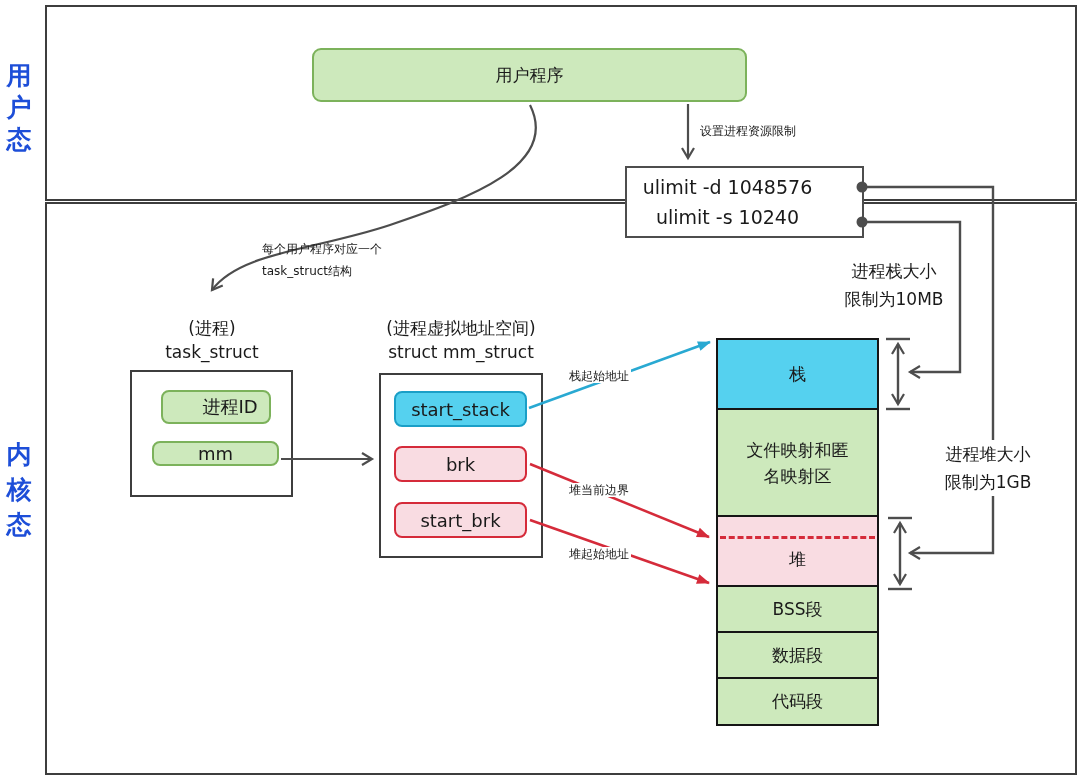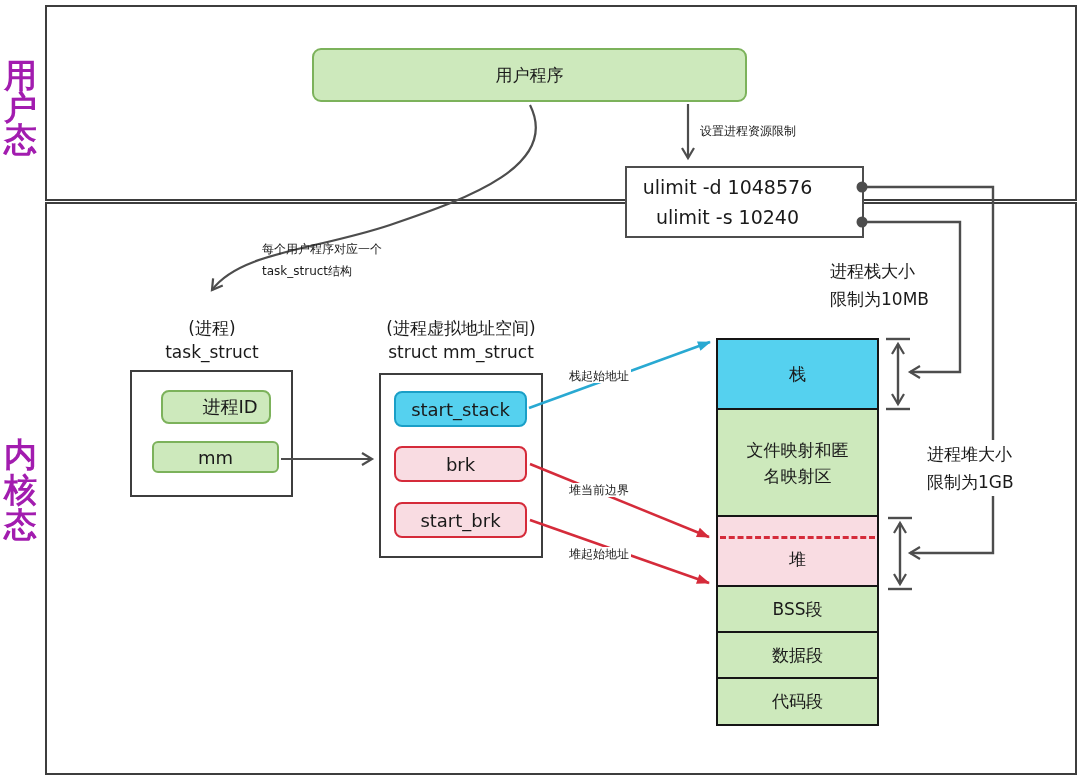--- a/index.html
+++ b/index.html
@@ -1,42 +1,42 @@
 <!DOCTYPE html>
 <html><head>
 <meta charset="utf-8">
 <style>
   html,body{margin:0;padding:0;background:#fff;}
   body{font-family:"DejaVu Sans","Liberation Sans",sans-serif;color:#1a1a1a;}
   #stage{position:relative;width:1080px;height:777px;background:#fff;overflow:hidden;}
 
   .region{position:absolute;border:2.5px solid #3d3d3d;background:#fff;z-index:1;}
-  .vlabel{position:absolute;width:30px;font-size:33px;font-weight:bold;line-height:32px;
-          text-align:center;word-break:break-all;color:#a21caf;z-index:40;}
+  .vlabel{position:absolute;width:30px;font-size:25px;font-weight:bold;line-height:32px;
+          text-align:center;word-break:break-all;color:#1d4ed8;z-index:40;}
 
   .roundbox{position:absolute;border-radius:9px;box-sizing:border-box;
             display:flex;align-items:center;justify-content:center;z-index:10;}
   .green-fill{background:#cde9bc;border:2px solid #7cb25b;}
   .blue-fill{background:#55d1ef;border:2.5px solid #1a9fc7;}
   .pink-fill{background:#f9dce2;border:2.5px solid #d52b3a;}
 
   .structbox{position:absolute;background:#fff;border:2.5px solid #3d3d3d;box-sizing:border-box;z-index:10;}
   .chip{position:absolute;border-radius:8px;box-sizing:border-box;display:flex;align-items:center;
         justify-content:center;font-size:18px;z-index:11;}
 
   .caption{position:absolute;text-align:center;font-size:17px;line-height:24px;z-index:40;white-space:nowrap;}
 
   .ulimitbox{position:absolute;left:625px;top:166px;width:239px;height:72px;background:#fff;
              border:2px solid #4d4d4d;box-sizing:border-box;z-index:20;
              display:flex;flex-direction:column;justify-content:space-evenly;}
   .ulimitbox .row{font-size:19px;text-align:center;line-height:22px;padding-right:34px;}
 
   .lbl{position:absolute;font-size:12px;line-height:22px;z-index:40;white-space:nowrap;}
   .wbg{background:#fff;padding:0 2px;}
-  .note2{position:absolute;font-size:17px;line-height:28px;text-align:left;z-index:40;background:#fff;}
+  .note2{position:absolute;font-size:17px;line-height:28px;text-align:center;z-index:40;background:#fff;}
 
   .memcol{position:absolute;left:716px;top:338px;width:163px;z-index:10;
           border:2px solid #151515;box-sizing:border-box;}
   .seg{position:relative;box-sizing:border-box;border-bottom:2px solid #151515;
        display:flex;align-items:center;justify-content:center;font-size:17px;text-align:center;}
   .seg:last-child{border-bottom:none;}
   .seg-stack{height:70px;background:#55d1ef;}
   .seg-mmap{height:107px;background:#cde9bc;}
   .seg-heap{height:70px;background:#f9dce2;align-items:flex-end;padding-bottom:14px;}
   .seg-green{height:46px;background:#cde9bc;}
@@ -119,21 +119,21 @@
   </div>
 
   <div class="caption" style="left:131px;top:316px;width:162px;">
     <div>(进程)</div>
     <div>task_struct</div>
   </div>
   <div class="structbox" style="left:130px;top:370px;width:163px;height:127px;"></div>
   <div class="chip green-fill" style="left:161px;top:390px;width:110px;height:34px;padding-left:28px;">
     <span>进程ID</span>
   </div>
-  <div class="chip green-fill" style="left:152px;top:441px;width:127px;height:32px;border-radius:6px;">
+  <div class="chip green-fill" style="left:152px;top:441px;width:127px;height:25px;">
     <span>mm</span>
   </div>
 
   <div class="caption" style="left:379px;top:316px;width:164px;">
     <div>(进程虚拟地址空间)</div>
     <div>struct mm_struct</div>
   </div>
   <div class="structbox" style="left:379px;top:373px;width:164px;height:185px;"></div>
   <div class="chip blue-fill" style="left:394px;top:391px;width:133px;height:36px;">
     <span>start_stack</span>

